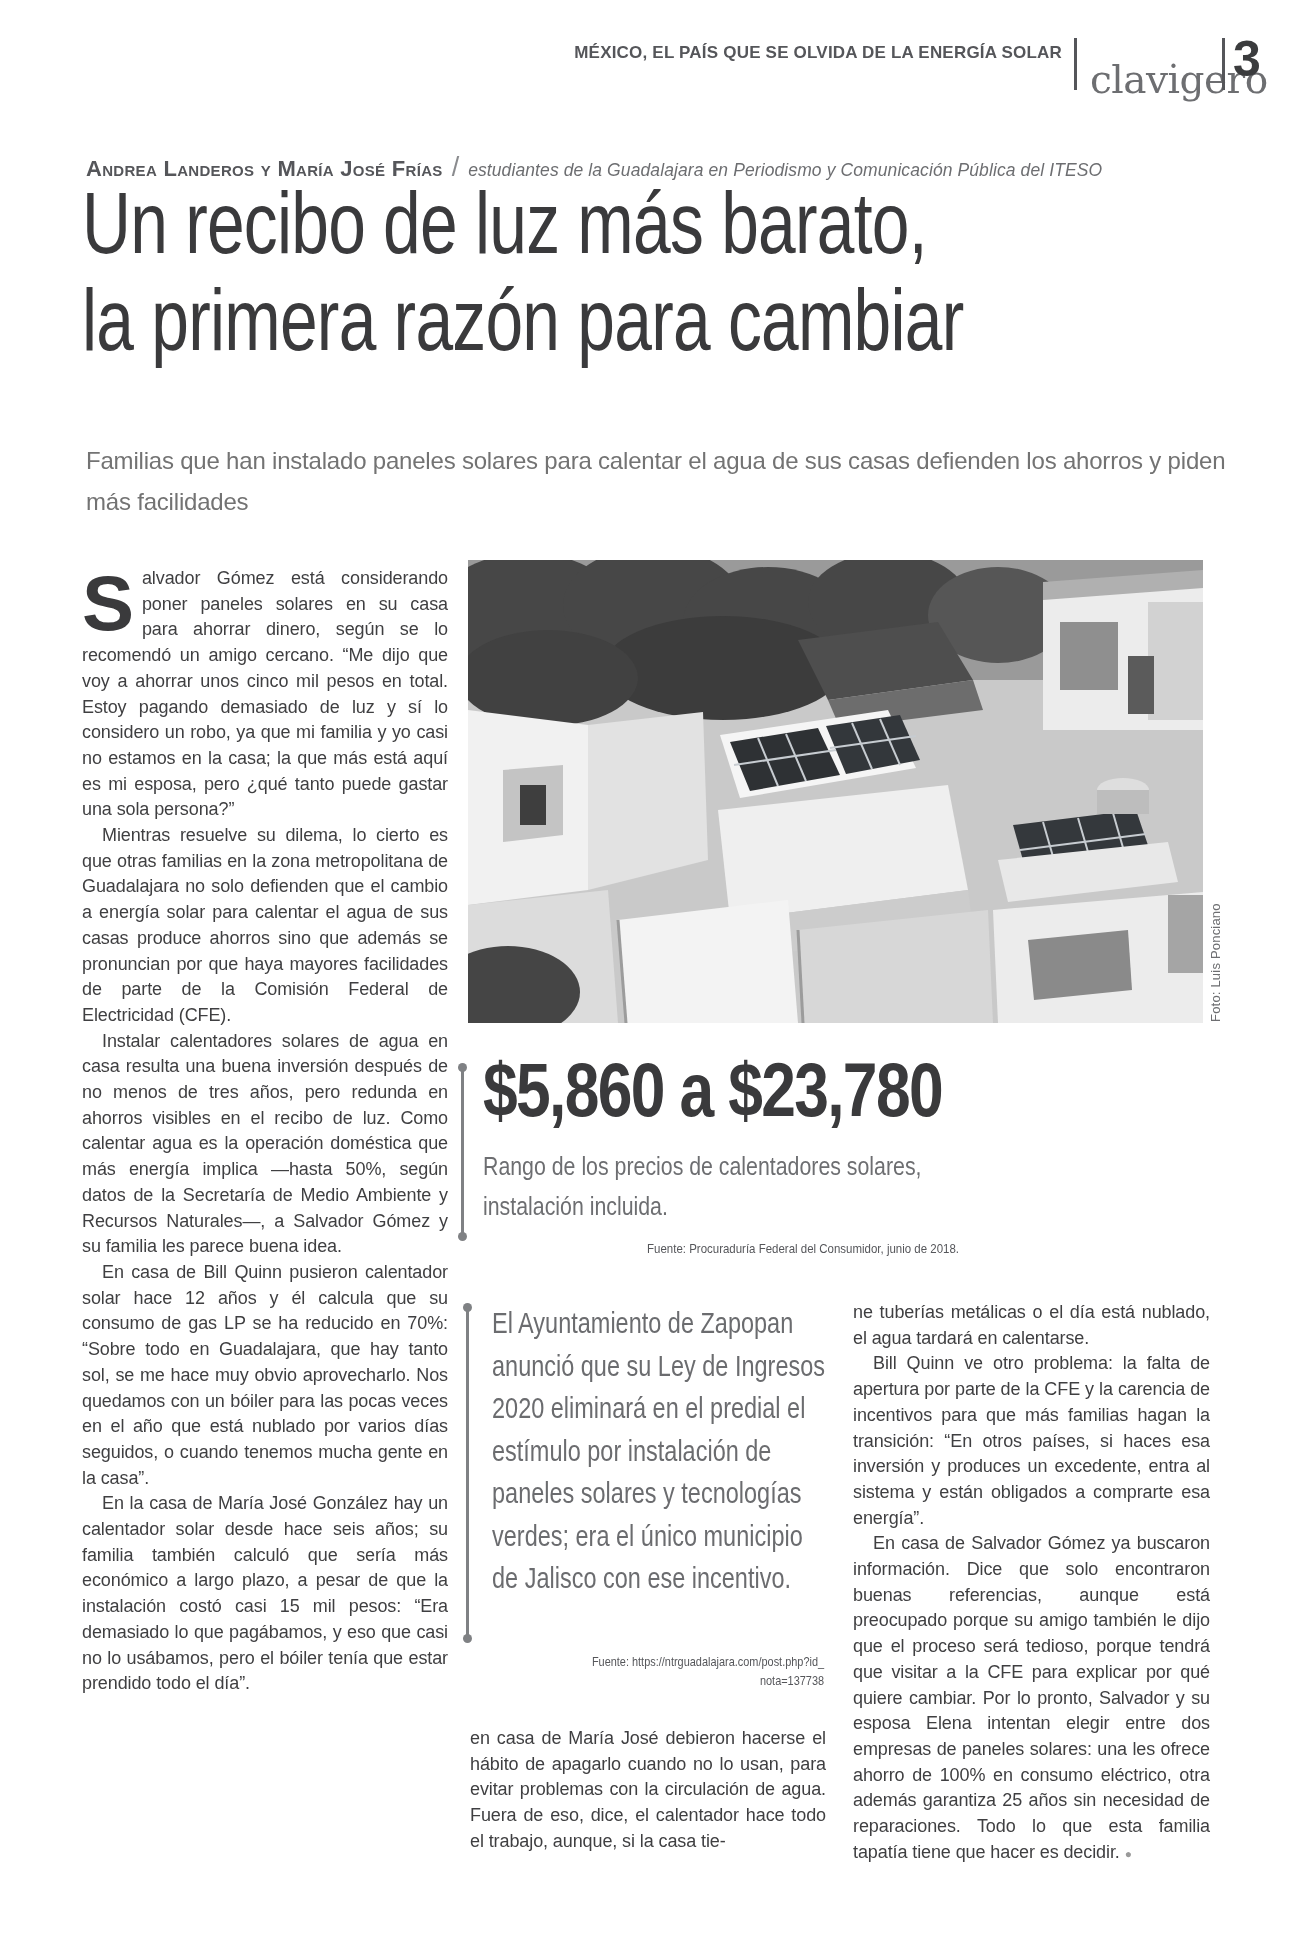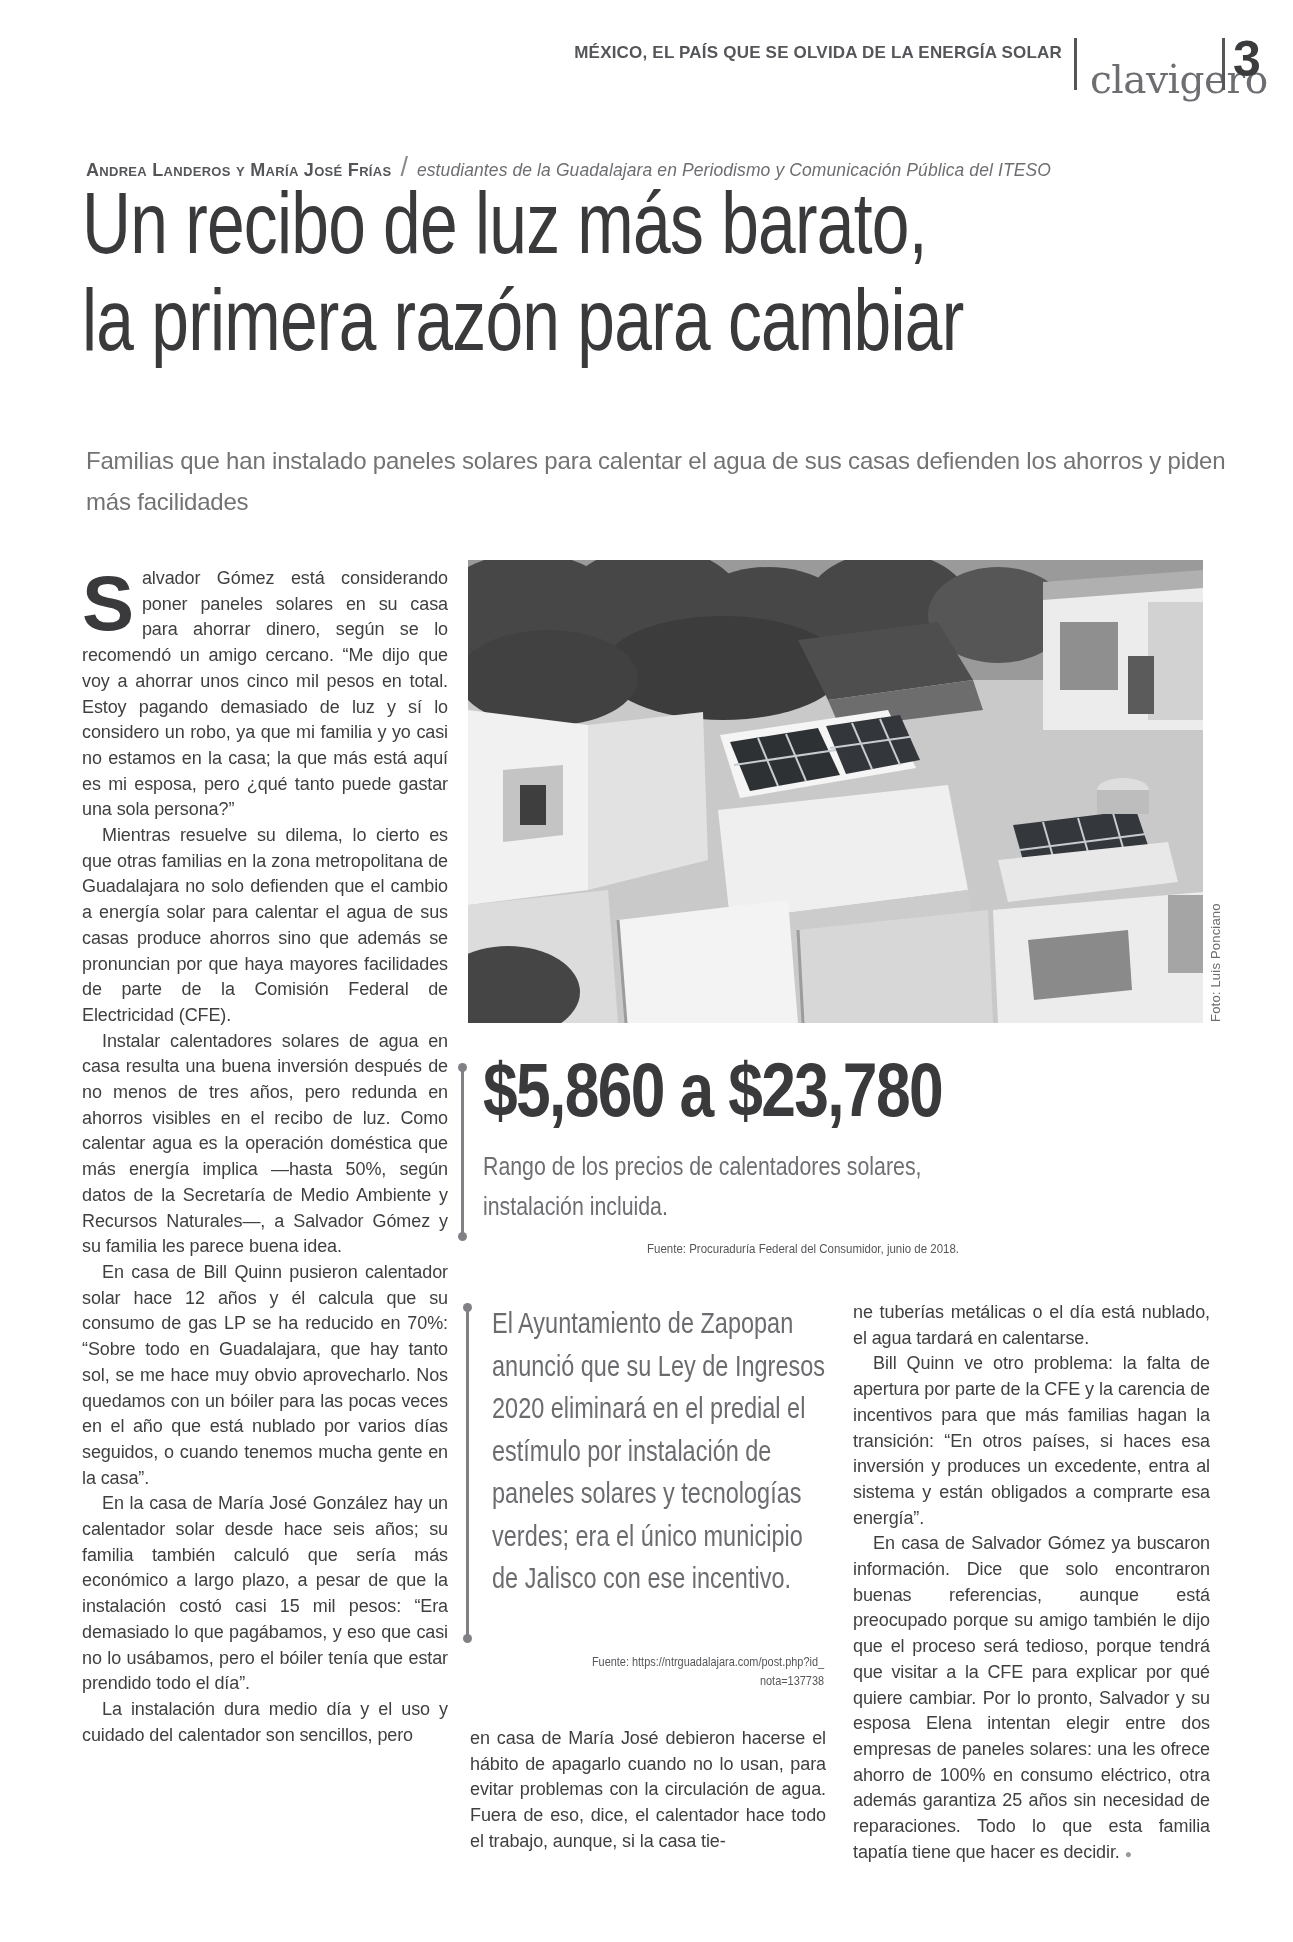--- a/index.html
+++ b/index.html
@@ -16,21 +16,21 @@
   .hdr-div{position:absolute;width:3px;background:#55565a}
   #hdr-div1{left:1074px;top:38px;height:52px}
   #hdr-div2{left:1222px;top:38px;height:52px}
   .logo{
     position:absolute;left:1090px;top:44px;width:124px;text-align:center;
     font-family:"DejaVu Serif",serif;font-size:39px;color:#6d6e71;letter-spacing:-.5px;margin-top:13px;
   }
   .pagenum{position:absolute;left:1233px;top:30px;font-size:50px;font-weight:bold;color:#3b3c3e}
   
   .byline{position:absolute;left:86px;top:152px;display:flex;align-items:baseline;gap:9px;white-space:nowrap}
-  .byline .authors{font-variant:small-caps;font-weight:bold;font-size:18px;color:#55565a;letter-spacing:.3px}
+  .byline .authors{font-variant:small-caps;font-weight:bold;font-size:22px;color:#55565a;letter-spacing:.3px}
   .byline .sep{font-size:27px;color:#8a8b8e;font-weight:normal}
   .byline .affil{font-style:italic;font-size:17.5px;color:#6d6e71;letter-spacing:.1px}
   
   .headline{
     position:absolute;left:82px;top:174px;font-size:88px;line-height:97px;color:#3a3a3c;
     transform:scaleX(.77);transform-origin:0 0;white-space:nowrap;letter-spacing:-1px;
   }
   .subhead{
     position:absolute;left:86px;top:440px;width:1160px;font-size:24px;line-height:41px;
     color:#737373;letter-spacing:-.2px;
@@ -175,21 +175,20 @@
   <div>Fuente: https://ntrguadalajara.com/post.php?id_</div>
   <div>nota=137738</div>
 </div>
 
 <div class="body-col" id="col1">
   <p class="no-indent"><span class="dropcap">S</span><span>alvador Gómez está considerando poner paneles solares en su casa para ahorrar dinero, según se lo recomendó un amigo cercano. “Me dijo que voy a ahorrar unos cinco mil pesos en total. Estoy pagando demasiado de luz y sí lo considero un robo, ya que mi familia y yo casi no estamos en la casa; la que más está aquí es mi esposa, pero ¿qué tanto puede gastar una sola persona?”</span></p>
   <p>Mientras resuelve su dilema, lo cierto es que otras familias en la zona metropolitana de Guadalajara no solo defienden que el cambio a energía solar para calentar el agua de sus casas produce ahorros sino que además se pronuncian por que haya mayores facilidades de parte de la Comisión Federal de Electricidad (CFE).</p>
   <p>Instalar calentadores solares de agua en casa resulta una buena inversión después de no menos de tres años, pero redunda en ahorros visibles en el recibo de luz. Como calentar agua es la operación doméstica que más energía implica —hasta 50%, según datos de la Secretaría de Medio Ambiente y Recursos Naturales—, a Salvador Gómez y su familia les parece buena idea.</p>
   <p>En casa de Bill Quinn pusieron calentador solar hace 12 años y él calcula que su consumo de gas LP se ha reducido en 70%: “Sobre todo en Guadalajara, que hay tanto sol, se me hace muy obvio aprovecharlo. Nos quedamos con un bóiler para las pocas veces en el año que está nublado por varios días seguidos, o cuando tenemos mucha gente en la casa”.</p>
   <p>En la casa de María José González hay un calentador solar desde hace seis años; su familia también calculó que sería más económico a largo plazo, a pesar de que la instalación costó casi 15 mil pesos: “Era demasiado lo que pagábamos, y eso que casi no lo usábamos, pero el bóiler tenía que estar prendido todo el día”.</p>
-  <p>La instalación dura medio día y el uso y cuidado del calentador son sencillos, pero</p>
 </div>
 
 <div class="body-col" id="col2cont">
   <p class="no-indent">en casa de María José debieron hacerse el hábito de apagarlo cuando no lo usan, para evitar problemas con la circulación de agua. Fuera de eso, dice, el calentador hace todo el trabajo, aunque, si la casa tie-</p>
 </div>
 
 <div class="body-col" id="col3">
   <p class="no-indent">ne tuberías metálicas o el día está nublado, el agua tardará en calentarse.</p>
   <p>Bill Quinn ve otro problema: la falta de apertura por parte de la CFE y la carencia de incentivos para que más familias hagan la transición: “En otros países, si haces esa inversión y produces un excedente, entra al sistema y están obligados a comprarte esa energía”.</p>
   <p><span>En casa de Salvador Gómez ya buscaron información. Dice que solo encontraron buenas referencias, aunque está preocupado porque su amigo también le dijo que el proceso será tedioso, porque tendrá que visitar a la CFE para explicar por qué quiere cambiar. Por lo pronto, Salvador y su esposa Elena intentan elegir entre dos empresas de paneles solares: una les ofrece ahorro de 100% en consumo eléctrico, otra además garantiza 25 años sin necesidad de reparaciones. Todo lo que esta familia tapatía tiene que hacer es decidir.</span><span class="endmark">●</span></p>

